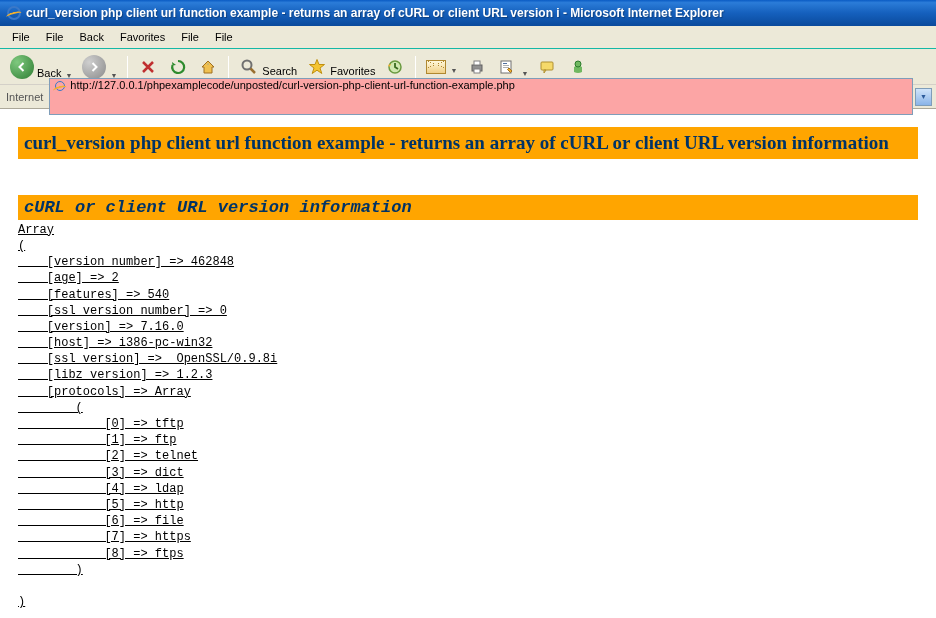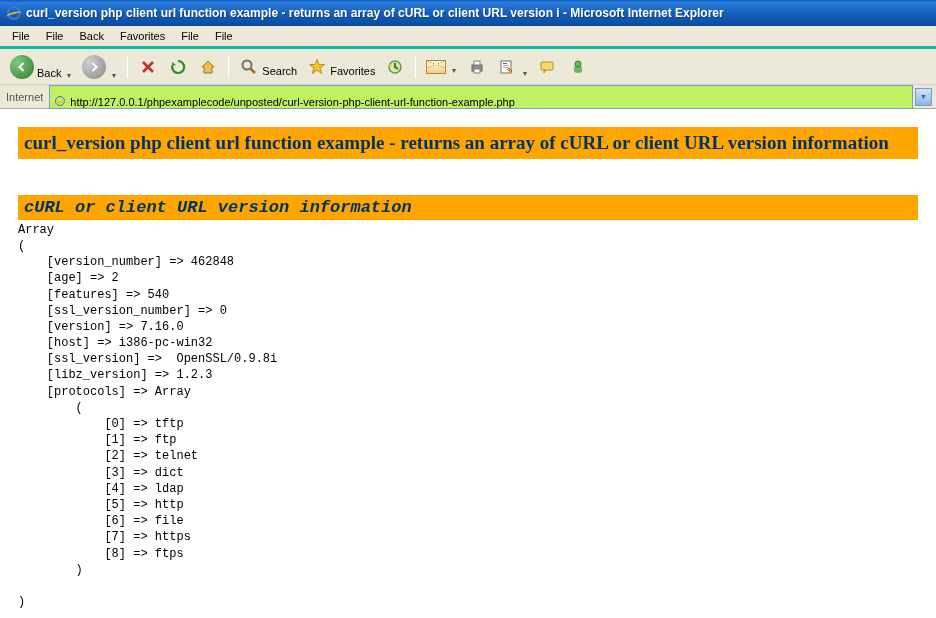--- a/index.html
+++ b/index.html
@@ -30,21 +30,21 @@
   justify-content: center;
 }
 .titlebar .title-text {
   flex: 1;
   white-space: nowrap;
   overflow: hidden;
   text-shadow: 1px 1px 1px rgba(0,0,0,0.3);
 }
 .menubar {
   background: #ece9d8;
-  border-bottom: 3px solid #14b8a6;
+  border-bottom: 1px solid #14b8a6;
   height: 23px;
   display: flex;
   align-items: center;
   padding: 0 4px;
 }
 .menubar .menu-item {
   padding: 3px 8px;
   cursor: default;
 }
 .toolbar {
@@ -95,24 +95,24 @@
   height: 24px;
   display: flex;
   align-items: center;
   padding: 0 4px;
   border-bottom: 1px solid #aca899;
 }
 .addressbar .addr-label { padding: 0 6px 0 2px; color: #555; }
 .addressbar .addr-box {
   flex: 1;
   display: flex;
-  align-items: flex-end;
-  background: #bef264;
+  align-items: flex-start;
+  background: #fca5a5;
   border: 1px solid #7f9db9;
-  height: 24px;
+  height: 37px;
   padding: 0 2px;
 }
 .addressbar .page-icon {
   width: 14px;
   height: 14px;
   margin: 0 3px 0 1px;
   display: flex;
   align-items: center;
   justify-content: center;
 }
@@ -159,20 +159,21 @@
   margin-top: 36px;
   font-style: italic;
 }
 .pre-output {
   font-family: "Courier New", monospace;
   font-size: 12px;
   line-height: 1.35;
   white-space: pre;
   color: #000;
   margin-top: 2px;
+  text-decoration: underline;
 }
 .mail-icon {
   width: 20px;
   height: 14px;
   background: linear-gradient(#fff8dc, #f0d088);
   border: 1px solid #b08830;
   position: relative;
 }
 .mail-icon::before {
   content: "";

